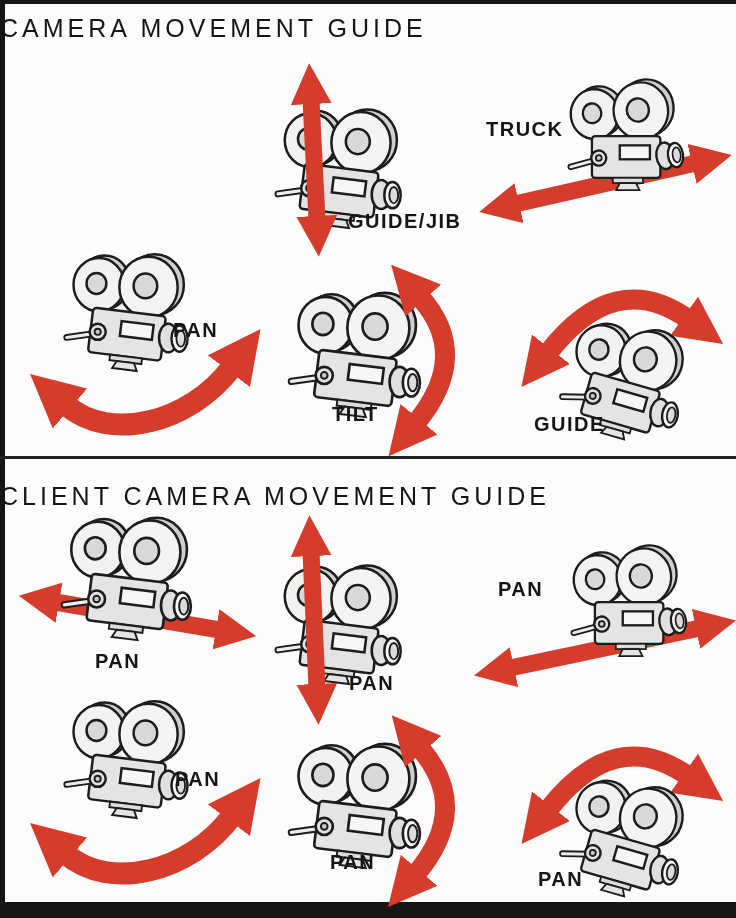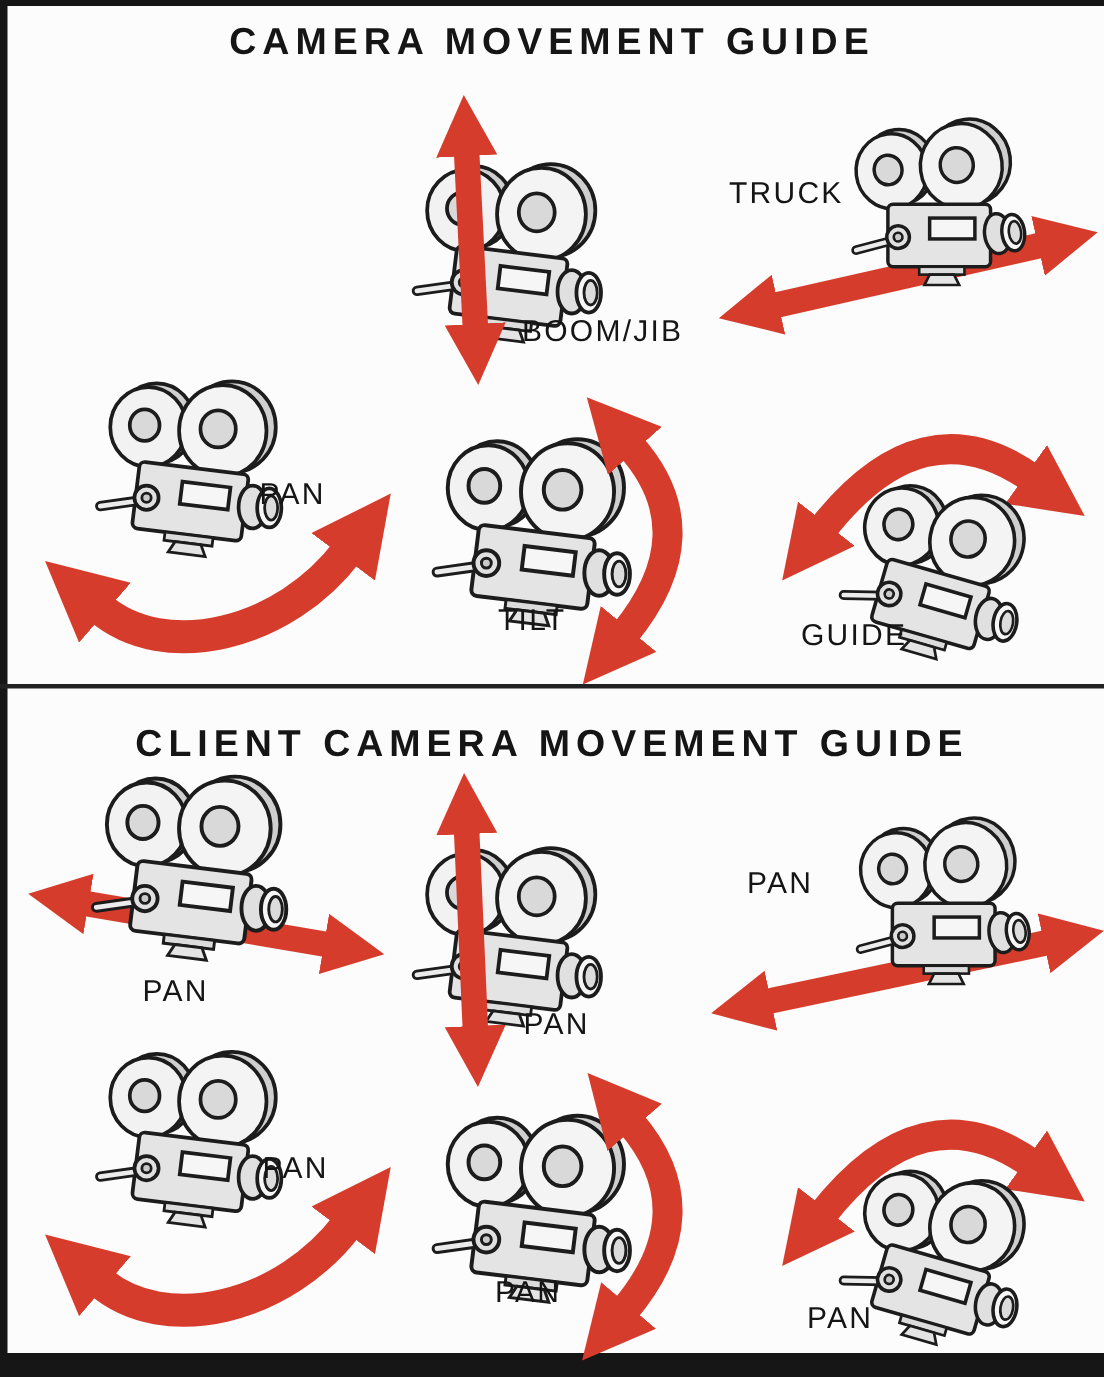--- a/index.html
+++ b/index.html
@@ -3,28 +3,28 @@
 <meta charset="utf-8">
 <style>
   html,body{margin:0;padding:0;background:#ffffff;}
   .poster{
     position:relative;width:736px;height:918px;overflow:hidden;
     background:#fcfcfc;color:#161616;
     font-family:"Liberation Sans",sans-serif;
   }
   .bar{position:absolute;background:#161616;}
   .section-title{
-    position:absolute;left:0;width:100%;text-align:center;
-    font-weight:bold;font-size:25px;letter-spacing:4px;color:#151515;
+    position:absolute;left:0;width:100%;
+    font-weight:normal;font-size:25px;letter-spacing:4px;color:#151515;
     white-space:nowrap;
   }
   figure.cell{position:absolute;margin:0;padding:0;}
   .cell svg{position:absolute;left:0;top:0;overflow:visible;}
   .lbl{
-    position:absolute;font-weight:normal;font-size:20px;letter-spacing:1.5px;
+    position:absolute;font-weight:bold;font-size:20px;letter-spacing:1.5px;
     color:#151515;white-space:nowrap;
   }
   .shaft{stroke:#d63c2b;fill:none;}
   .w17{stroke-width:17;} .w20{stroke-width:20;} .w22{stroke-width:22;}
   .divider{position:absolute;left:0;width:100%;height:3px;background:#222;}
 </style>
 </head>
 <body>
 
 <div class="poster">
@@ -70,21 +70,21 @@
   <h1 class="section-title" style="top:14px;margin:0">CAMERA MOVEMENT GUIDE</h1>
 
 
   <figure class="cell" style="left:255px;top:58px;width:210px;height:205px">
     <svg viewBox="0 0 210 205" width="210" height="205">
       <g transform="translate(14,42) scale(0.63)">
         <use href="#cam" width="220" height="210"></use>
       </g>
       <path class="shaft w17" d="M56,42 L62,162" marker-start="url(#ah)" marker-end="url(#ah)"></path>
     </svg>
-    <figcaption class="lbl" style="left:93px;top:152px">BOOM/JIB</figcaption>
+    <figcaption class="lbl" style="left:93px;top:152px">GUIDE/JIB</figcaption>
   </figure>
 
   <figure class="cell" style="left:470px;top:70px;width:260px;height:180px">
     <svg viewBox="0 0 260 180" width="260" height="180">
       <path class="shaft w17" d="M45,134 L226,93" marker-start="url(#ah)" marker-end="url(#ah)"></path>
       <g transform="translate(82,12) rotate(-7) scale(0.58)">
         <use href="#cam" width="220" height="210"></use>
       </g>
     </svg>
     <figcaption class="lbl" style="left:16px;top:48px">TRUCK</figcaption>

